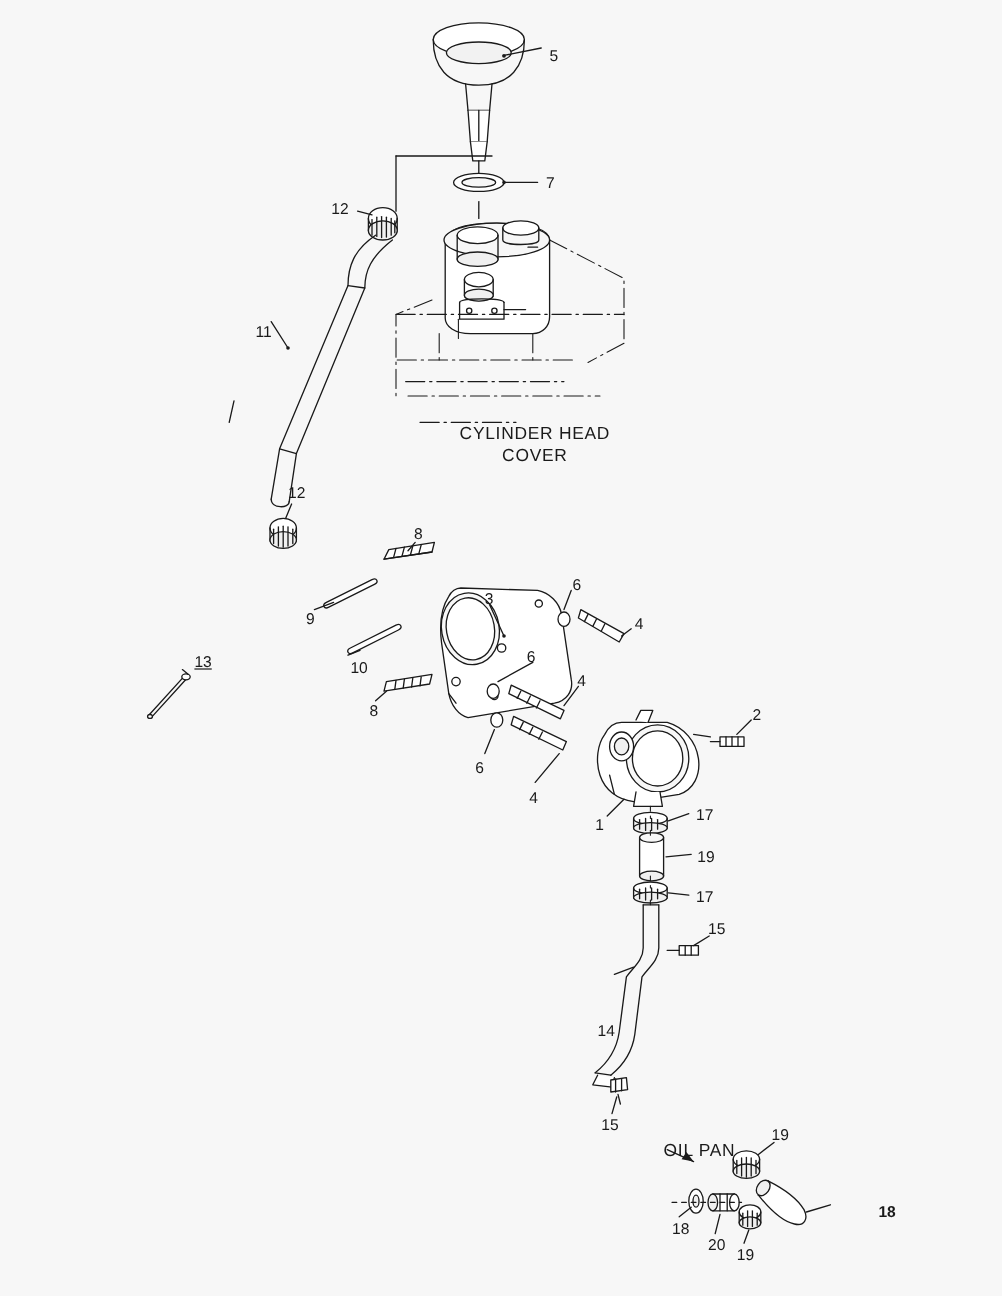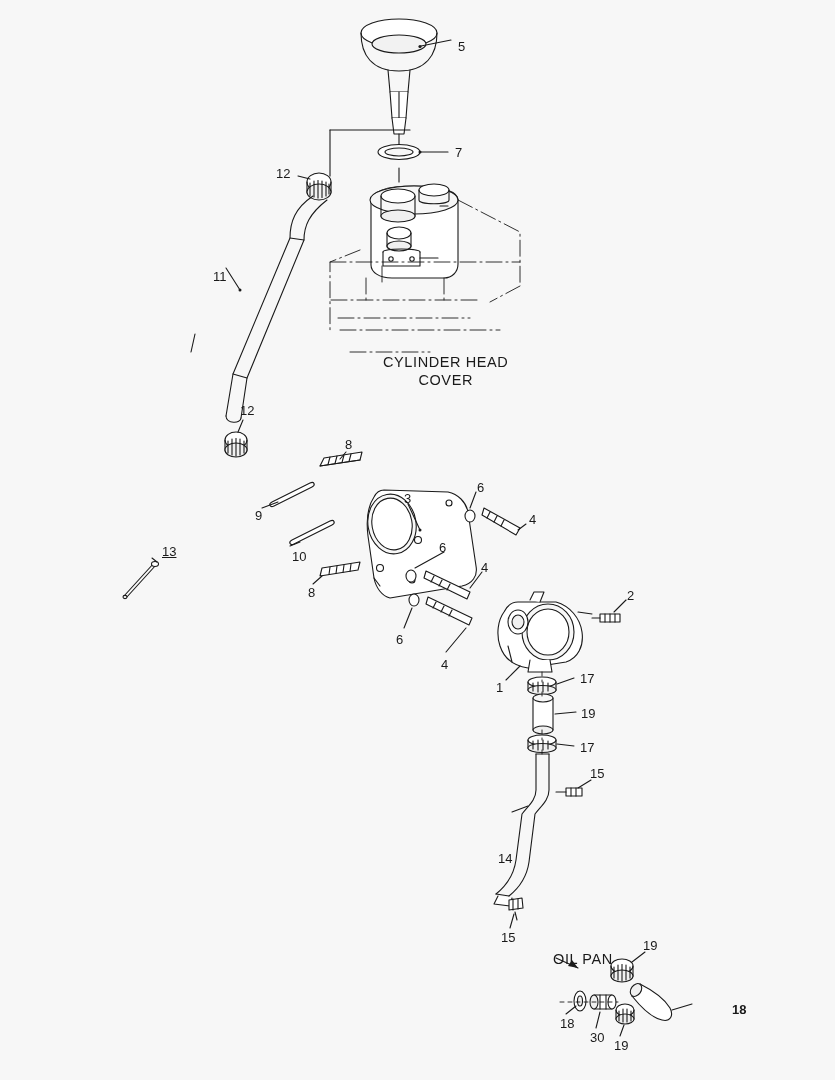--- a/index.html
+++ b/index.html
@@ -403,16 +403,16 @@
   <div class="lbl" style="left:496px; top:681px;">1</div>
   <div class="lbl" style="left:580px; top:672px;">17</div>
   <div class="lbl" style="left:581px; top:707px;">19</div>
   <div class="lbl" style="left:580px; top:741px;">17</div>
   <div class="lbl" style="left:590px; top:767px;">15</div>
   <div class="lbl" style="left:498px; top:852px;">14</div>
   <div class="lbl" style="left:501px; top:931px;">15</div>
   <div class="lbl" style="left:643px; top:939px;">19</div>
   <div class="lbl" style="left:732px; top:1003px;font-weight:bold;">18</div>
   <div class="lbl" style="left:560px; top:1017px;">18</div>
-  <div class="lbl" style="left:590px; top:1031px;">30</div>
+  <div class="lbl" style="left:590px; top:1031px;">20</div>
   <div class="lbl" style="left:614px; top:1039px;">19</div>
 
 </div>
 
 </body></html>

